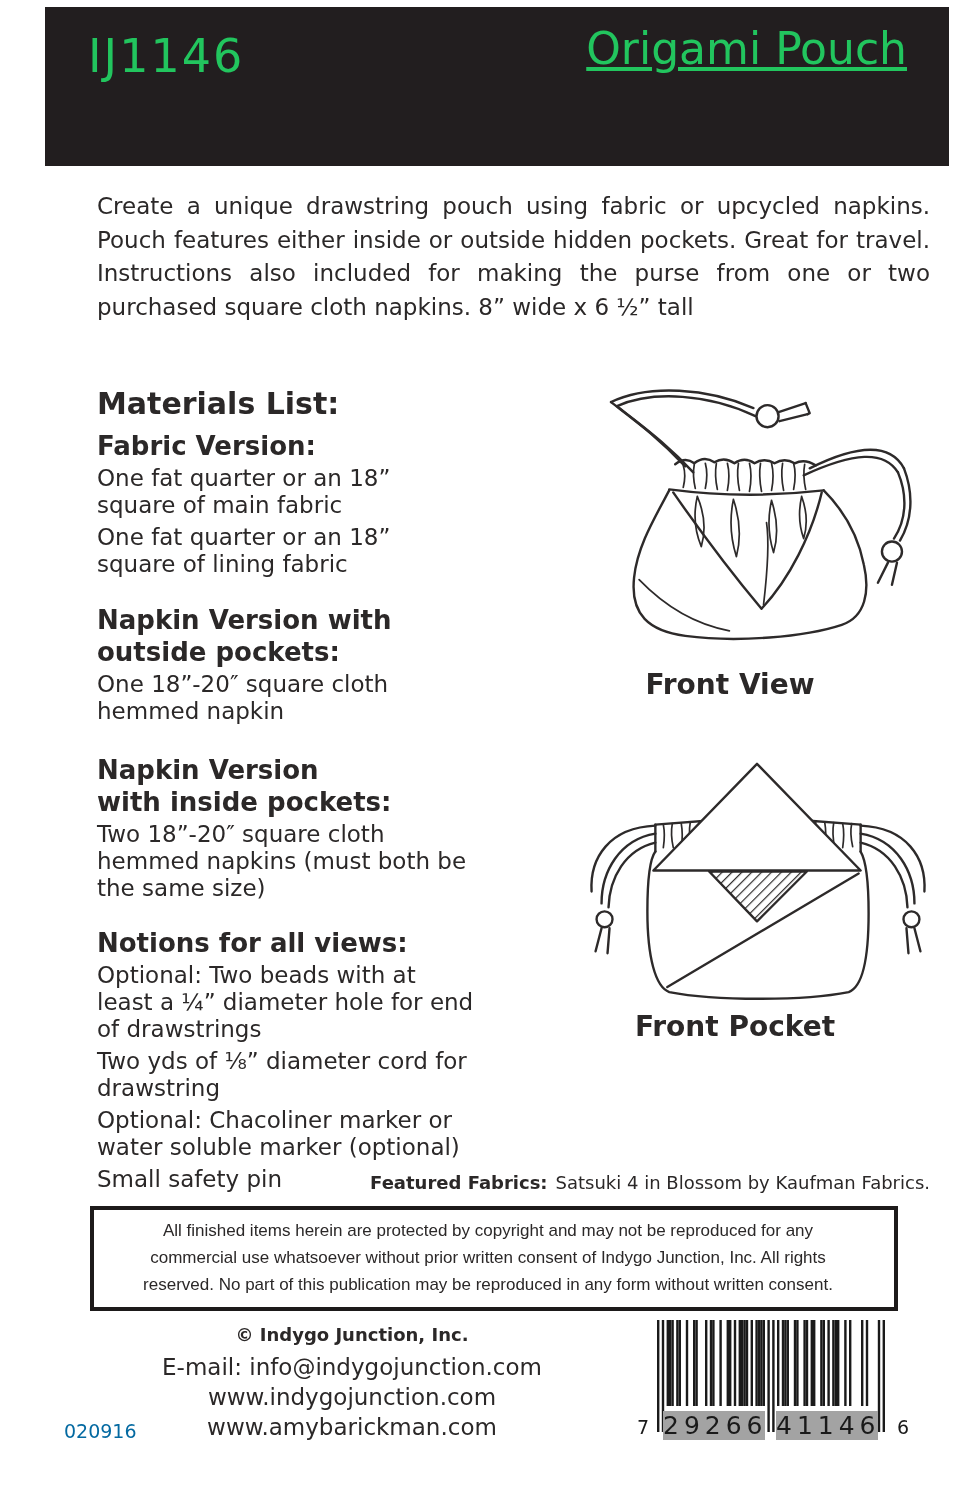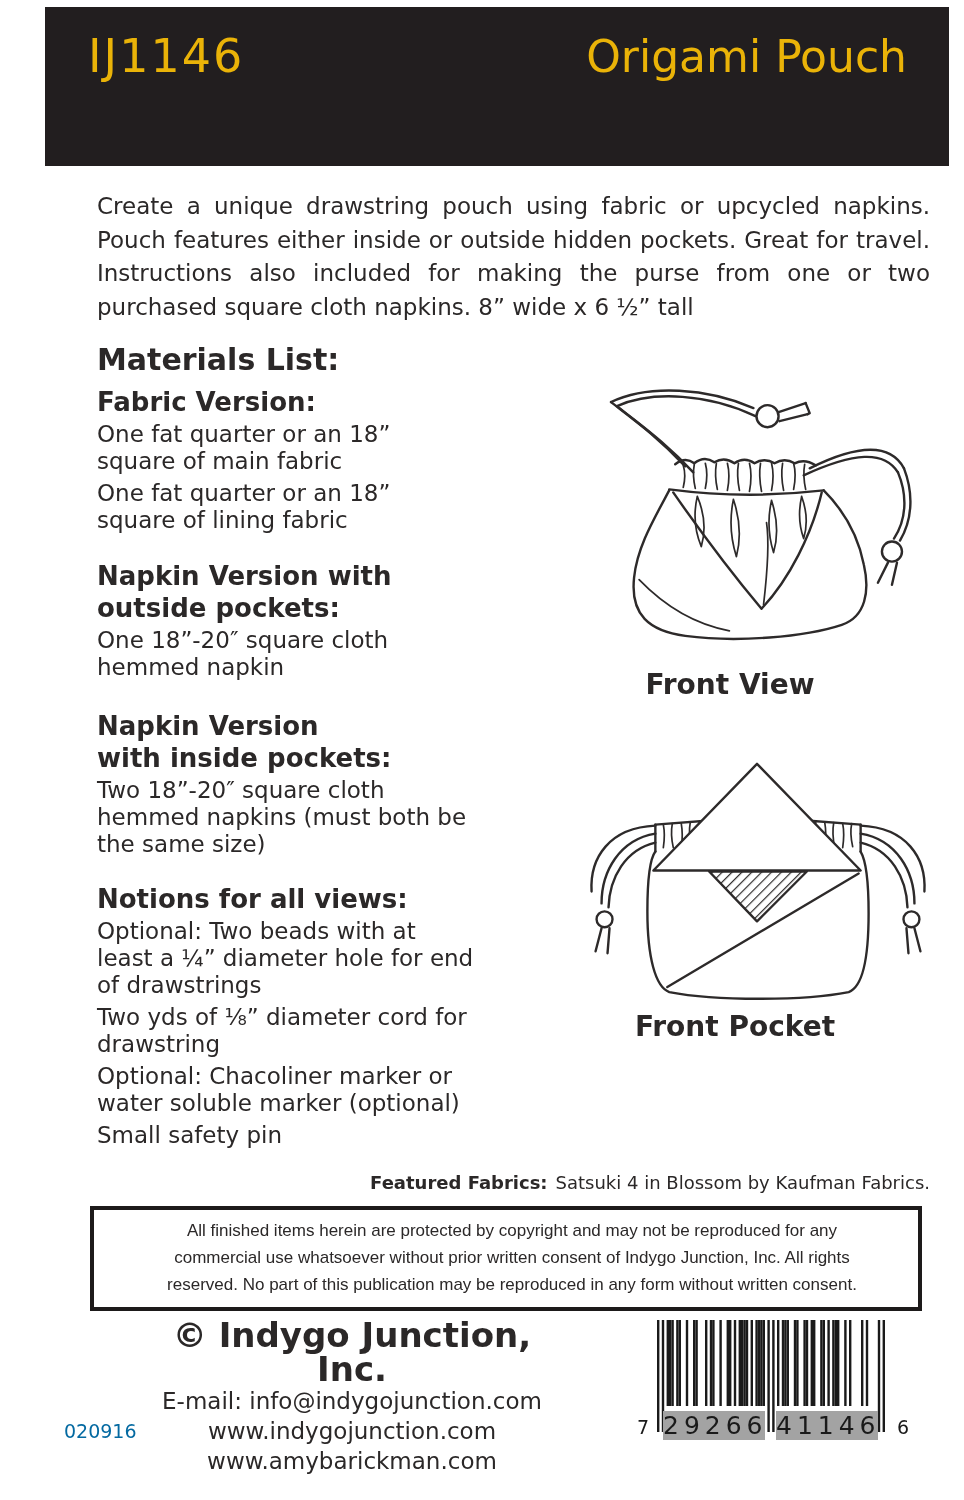--- a/index.html
+++ b/index.html
@@ -4,37 +4,37 @@
 <style>
   html,body{margin:0;padding:0;background:#e8e8e8;}
   .page{
     position:relative; width:964px; height:1500px; margin:0 auto;
     background:#ffffff; overflow:hidden;
     font-family:"DejaVu Sans", sans-serif; color:#2b2828;
   }
   
   .header-bar{
     position:absolute; left:45px; top:7px; width:904px; height:159px;
-    background:#221e1f; color:#eab308;
+    background:#221e1f; color:#22c55e;
   }
   .header-sku{
     position:absolute; left:43px; top:22px;
     font-size:46px; letter-spacing:2px; font-weight:400;
   }
   .header-title{
-    position:absolute; right:42px; top:24px;
-    font-size:44px; font-weight:400;
+    position:absolute; right:42px; top:16px;
+    font-size:44px; font-weight:400;text-decoration:underline;
   }
   
   .intro{
     position:absolute; left:97px; top:184px; width:833px;
     font-size:23px; line-height:33.5px; text-align:justify;margin-top:6px;
   }
   
-  .sec{position:absolute; left:97px; width:432px;}
+  .sec{position:absolute; left:97px; width:432px;margin-top:44px;}
   .sec h2{margin:0 0 8px 0; font-size:30px; font-weight:700; line-height:34px;}
   .sec h3{margin:0 0 3px 0; font-size:26px; font-weight:700; line-height:32px; white-space:pre-line;}
   .sec .item{margin:0 0 5px 0; font-size:23px; line-height:27px; white-space:pre-line;}
   #sec-title{top:343px;}
   #sec-fabric{top:386px;}
   #sec-outside{top:560px;}
   #sec-inside{top:710px;}
   #sec-notions{top:883px;}
   
   .figure{position:absolute;}
@@ -54,31 +54,31 @@
   svg.lineart .thin{stroke-width:1.7;}
   
   .featured{
     position:absolute; left:60px; top:1172px; width:870px;
     text-align:right; font-size:18px;
   }
   .featured .lbl{font-weight:700; margin-right:8px;}
   
   .copyright-box{
     position:absolute; left:90px; top:1206px; width:772px;
-    border:4px solid #1d1a1a; padding:7px 20px 9px 32px;
+    border:4px solid #1d1a1a; padding:7px 20px 9px 8px;
   }
   .copyright-box .copy-text{
     text-align:center; font-family:"Liberation Sans", sans-serif;
     font-size:17px; line-height:27px; white-space:pre-line;
   }
   
   .footer{
     position:absolute; left:132px; top:1318px; width:440px; text-align:center;
   }
-  .footer .company{font-size:34px; font-weight:700; line-height:34px;}
+  .footer .company{font-size:18px; font-weight:700; line-height:34px;}
   .footer .line{font-size:23px; line-height:30px;}
   .plate-code{
     position:absolute; left:64px; top:1420px; font-size:19px; color:#0369a1;
   }
   
   .barcode{
     position:absolute; left:657px; top:1320px; width:228px; height:118px;
   }
   .barcode svg{position:absolute; left:0; top:0; overflow:visible;}
   .barcode .bc-digit{

